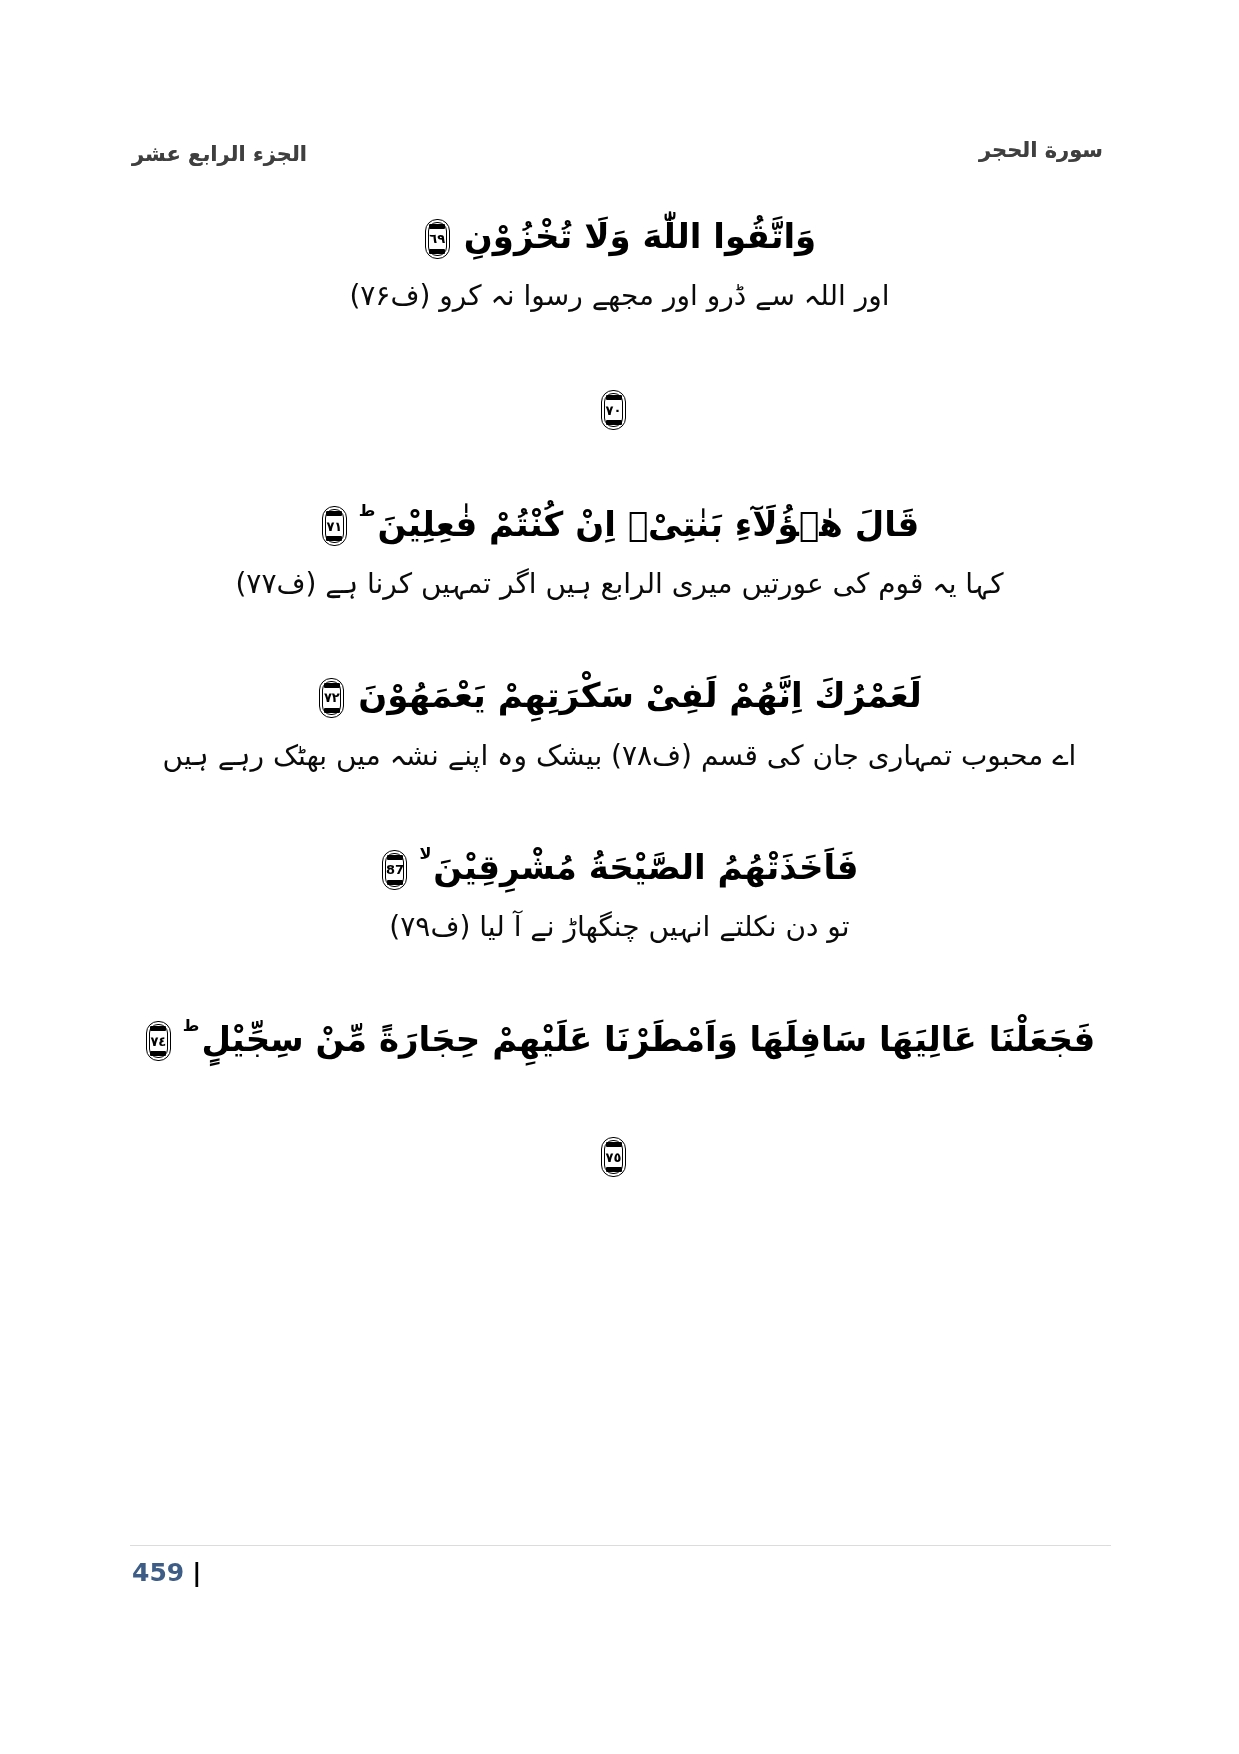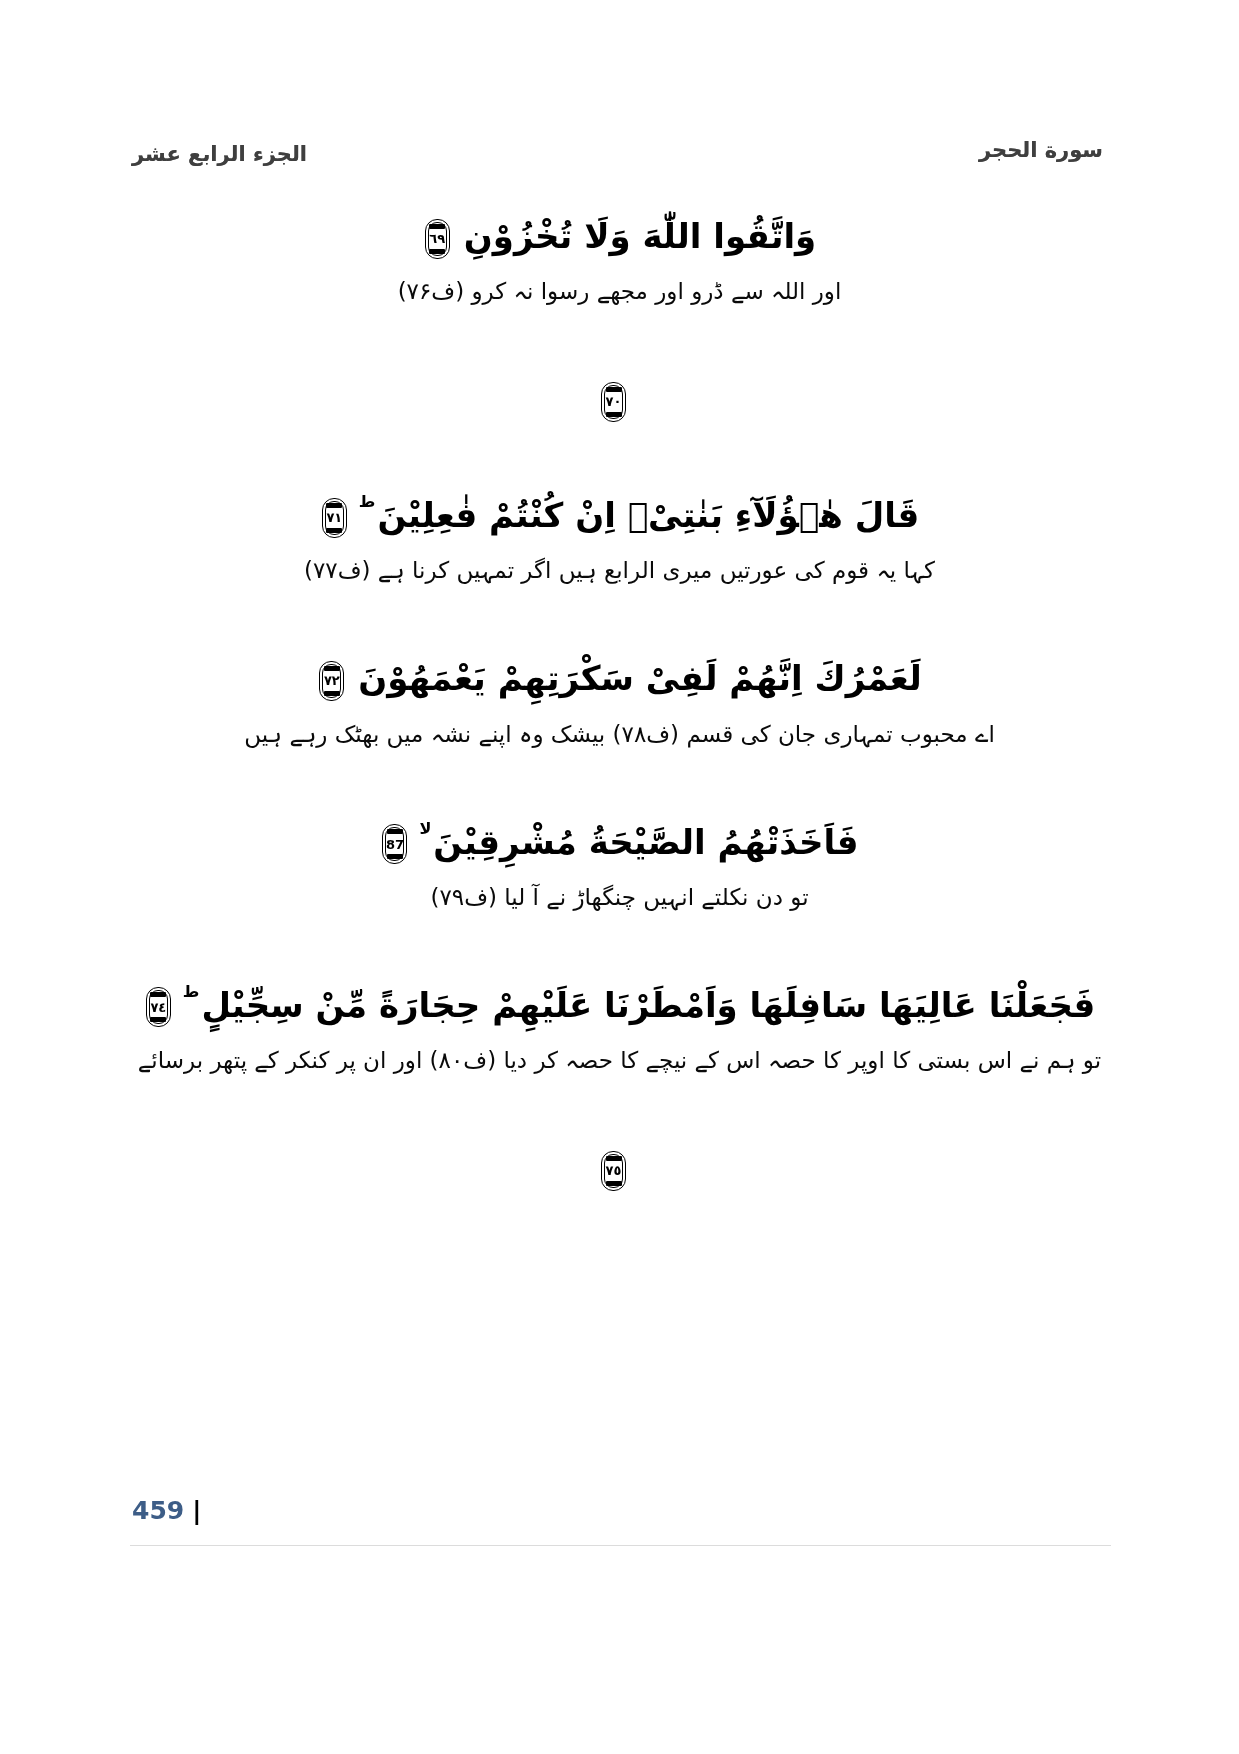--- a/index.html
+++ b/index.html
@@ -79,36 +79,36 @@
     display: inline-block;
     font-size: 16px;
     font-weight: bold;
     position: relative;
     top: -20px;
     margin: 0 2px 0 2px;
   }
 
   .urdu-line {
     direction: rtl;
-    font-size: 23px;
+    font-size: 28px;
     line-height: 1.7;
     margin-top: 8px;
     color: #0a0a0a;
   }
 
   
   .footer-rule {
     position: absolute;
     left: 130px; right: 128px;
     top: 1545px;
     border-top: 1px solid #dcdcdc;
   }
   .footer {
     position: absolute;
-    left: 132px; top: 1496px;
+    left: 132px; top: 1558px;
     direction: ltr;
     font-size: 25px;
     font-weight: bold;
   }
   .page-number { color: #3d5d87; }
   .page-number-sep { color: #000; margin-left: 8px; }
 </style>
 </head>
 <body>
 
@@ -151,21 +151,20 @@
         <div class="arabic-line"><span>فَاَخَذَتْهُمُ الصَّیْحَةُ مُشْرِقِیْنَ</span><span class="waqf-mark">لا</span><span class="medallion">
             <span class="ayah-num">87</span>
           </span></div>
         <div class="urdu-line">تو دن نکلتے انہیں چنگھاڑ نے آ لیا (ف۷۹)</div>
       </div>
 
       <div class="verse-block">
         <div class="arabic-line"><span>فَجَعَلْنَا عَالِیَهَا سَافِلَهَا وَاَمْطَرْنَا عَلَیْهِمْ حِجَارَةً مِّنْ سِجِّیْلٍ</span><span class="waqf-mark">ط</span><span class="medallion">
             <span class="ayah-num">٧٤</span>
           </span></div>
-        <div class="urdu-line">تو ہم نے اس بستی کا اوپر کا حصہ اس کے نیچے کا حصہ کر دیا (ف۸۰) اور ان پر کنکر کے پتھر برسائے</div>
       </div>
 
       <div class="verse-block">
         <div class="arabic-line"><span class="waqf-mark"></span><span class="medallion">
             <span class="ayah-num">٧٥</span>
           </span></div>
       </div>
     </div>
 
   <div class="footer-rule"></div>

